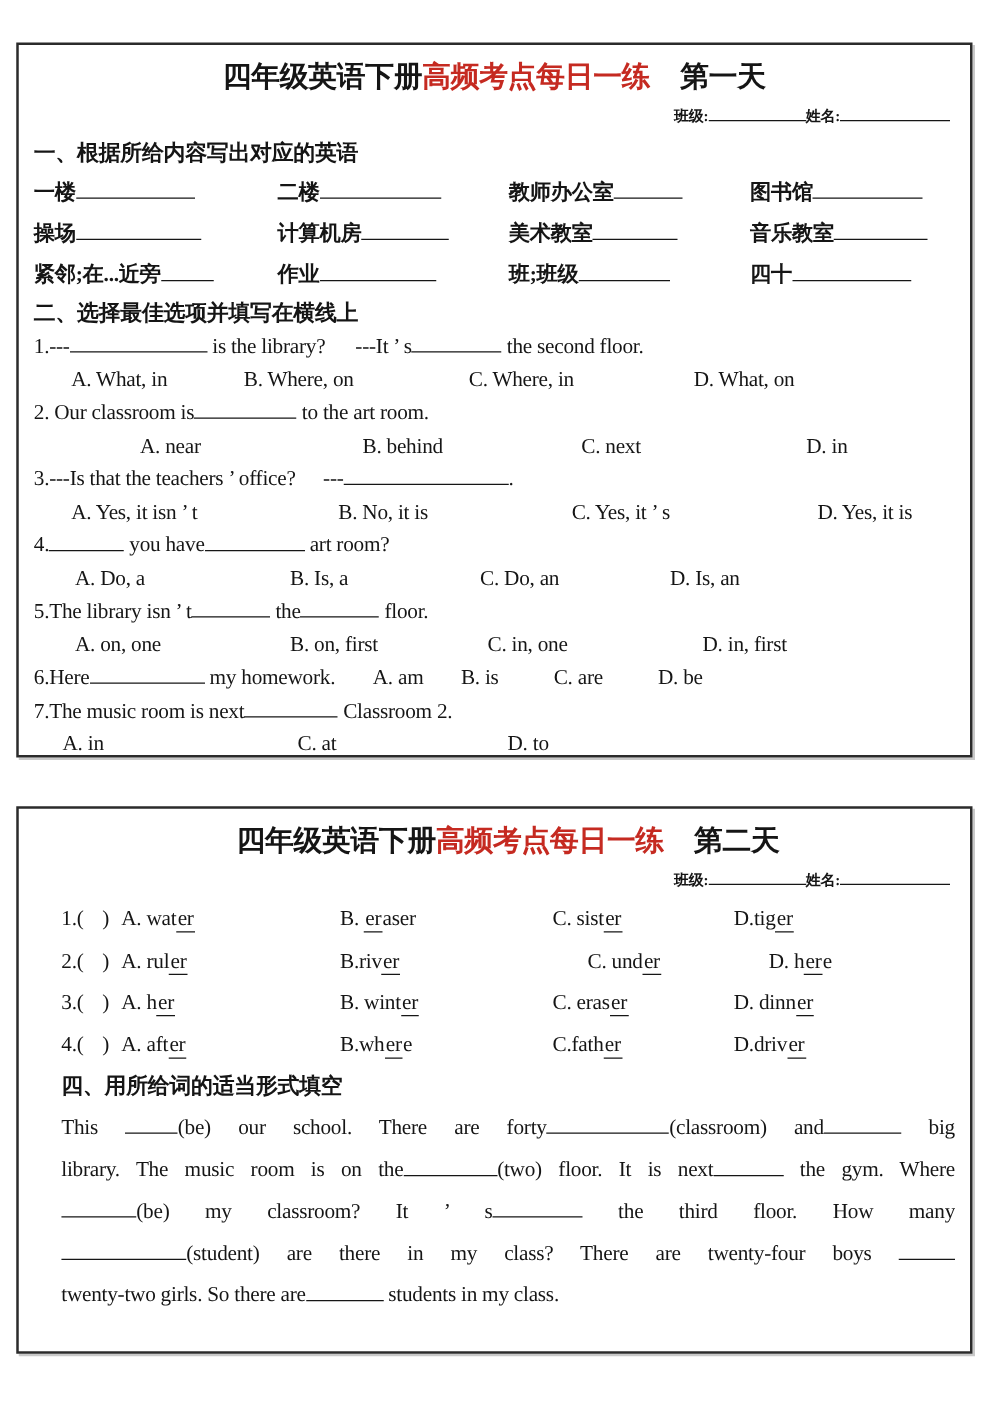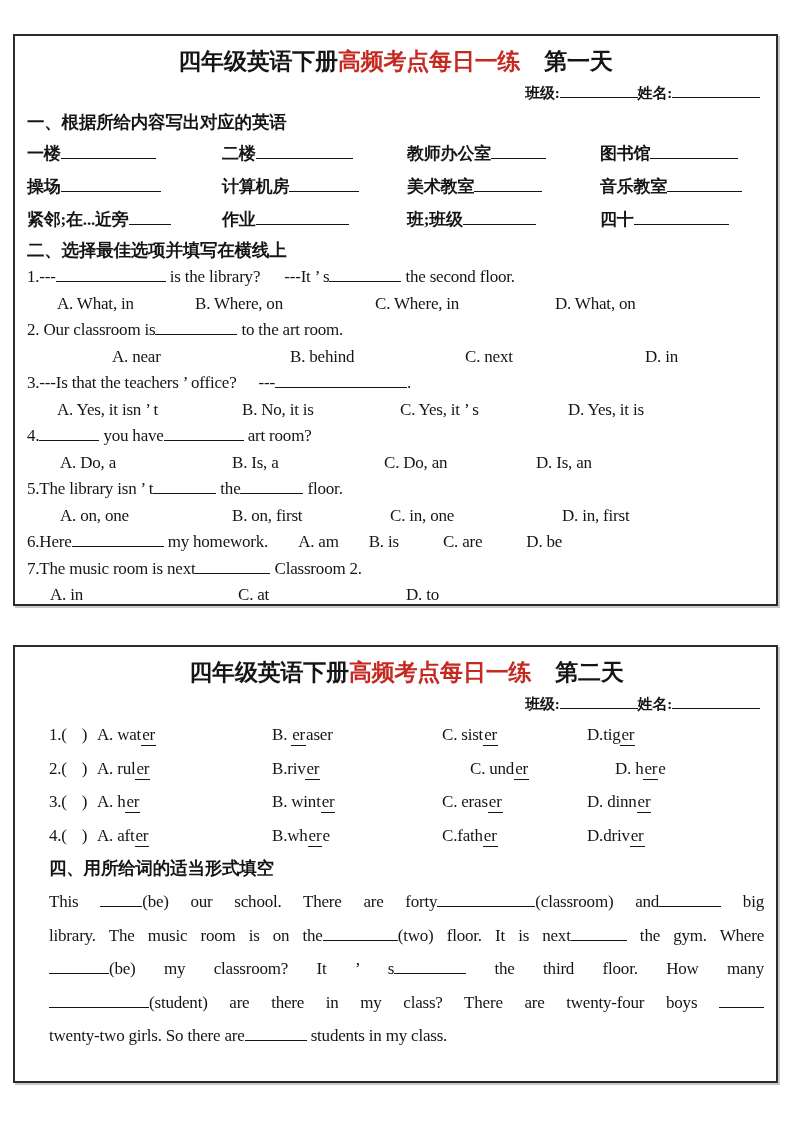--- a/index.html
+++ b/index.html
@@ -16,21 +16,21 @@
   }
   #day1-card{top:34px;height:572px;}
   #day2-card{top:645px;height:438px;padding-left:34px;}
   .title{
     text-align:center;font-weight:bold;font-size:23px;
     height:36px;line-height:36px;white-space:nowrap;
   }
   .title .red{color:var(--accent);}
   .title .day{margin-left:24px;}
   .idline{
-    text-align:right;height:27px;line-height:27px;font-size:15px;
+    text-align:right;height:27px;line-height:27px;font-size:12px;
     padding-right:4px;white-space:nowrap;
   }
   .idline .blank{height:14px;}
   .line{height:27px;line-height:27px;white-space:nowrap;position:relative;}
   .line.heading{font-weight:bold;font-size:17.5px;}
   .line.cols{display:flex;}
   .cell{flex:0 0 auto;overflow:visible;white-space:nowrap;}
   .blank{
     display:inline-block;height:15px;
     border-bottom:1.5px solid #161616;vertical-align:baseline;
@@ -81,21 +81,21 @@
           <div class="cell" style="width: 110px;"><span class="t">D. What, on</span></div>
         </div>
         <div class="line flow" style="height: 26.5px; line-height: 26.5px;"><span class="t">2. Our classroom is</span><span class="blank" style="width: 82px;"></span><span class="t"> to the art room.</span></div>
         <div class="line cols" style="height: 26.5px; line-height: 26.5px; padding-left: 85px;">
           <div class="cell" style="width: 178px;"><span class="t">A. near</span></div>
           <div class="cell" style="width: 175px;"><span class="t">B. behind</span></div>
           <div class="cell" style="width: 180px;"><span class="t">C. next</span></div>
           <div class="cell" style="width: 80px;"><span class="t">D. in</span></div>
         </div>
         <div class="line flow" style="height: 26.5px; line-height: 26.5px;"><span class="t">3.---Is that the teachers ’ office?</span><span class="sp" style="width: 22px;"></span><span class="t">---</span><span class="blank" style="width: 132px;"></span><span class="t">.</span></div>
-        <div class="line cols" style="height: 26.5px; line-height: 26.5px; padding-left: 30px;">
+        <div class="line cols" style="height: 26.5px; line-height: 26.5px; padding-left: 30px; justify-content: space-between;">
           <div class="cell" style="width: 185px;"><span class="t">A. Yes, it isn ’ t</span></div>
           <div class="cell" style="width: 158px;"><span class="t">B. No, it is</span></div>
           <div class="cell" style="width: 168px;"><span class="t">C. Yes, it ’ s</span></div>
           <div class="cell" style="width: 110px;"><span class="t">D. Yes, it is</span></div>
         </div>
         <div class="line flow" style="height: 26.5px; line-height: 26.5px;"><span class="t">4.</span><span class="blank" style="width: 60px;"></span><span class="t"> you have</span><span class="blank" style="width: 80px;"></span><span class="t"> art room?</span></div>
         <div class="line cols" style="height: 26.5px; line-height: 26.5px; padding-left: 33px;">
           <div class="cell" style="width: 172px;"><span class="t">A. Do, a</span></div>
           <div class="cell" style="width: 152px;"><span class="t">B. Is, a</span></div>
           <div class="cell" style="width: 152px;"><span class="t">C. Do, an</span></div>

